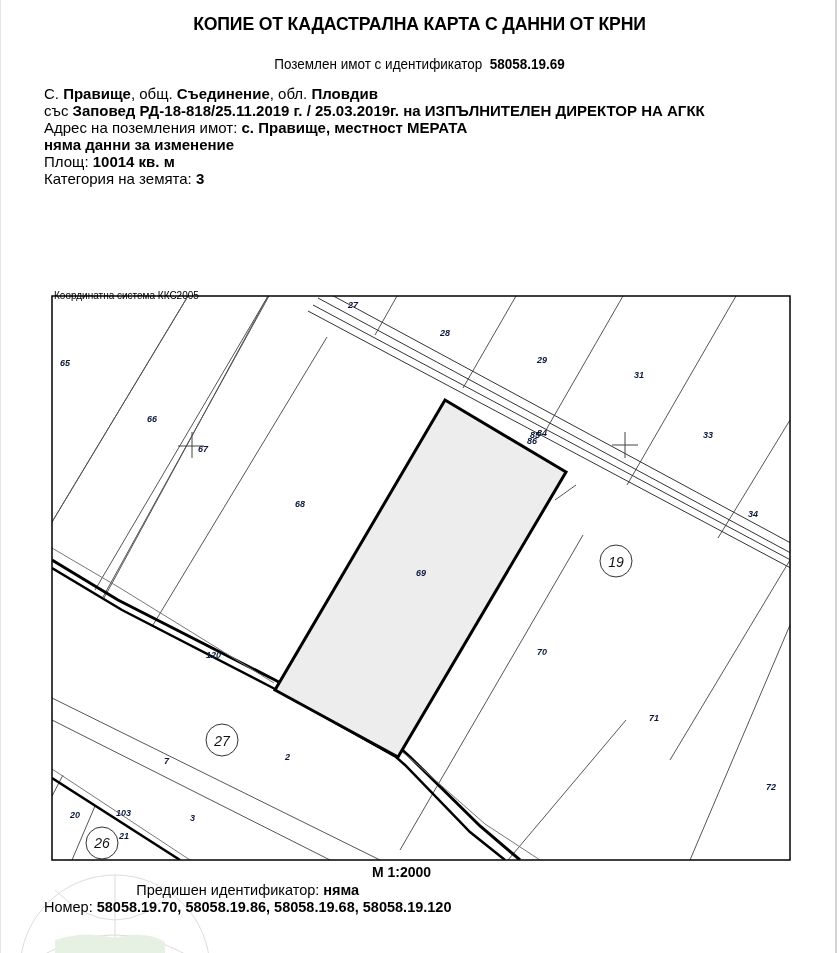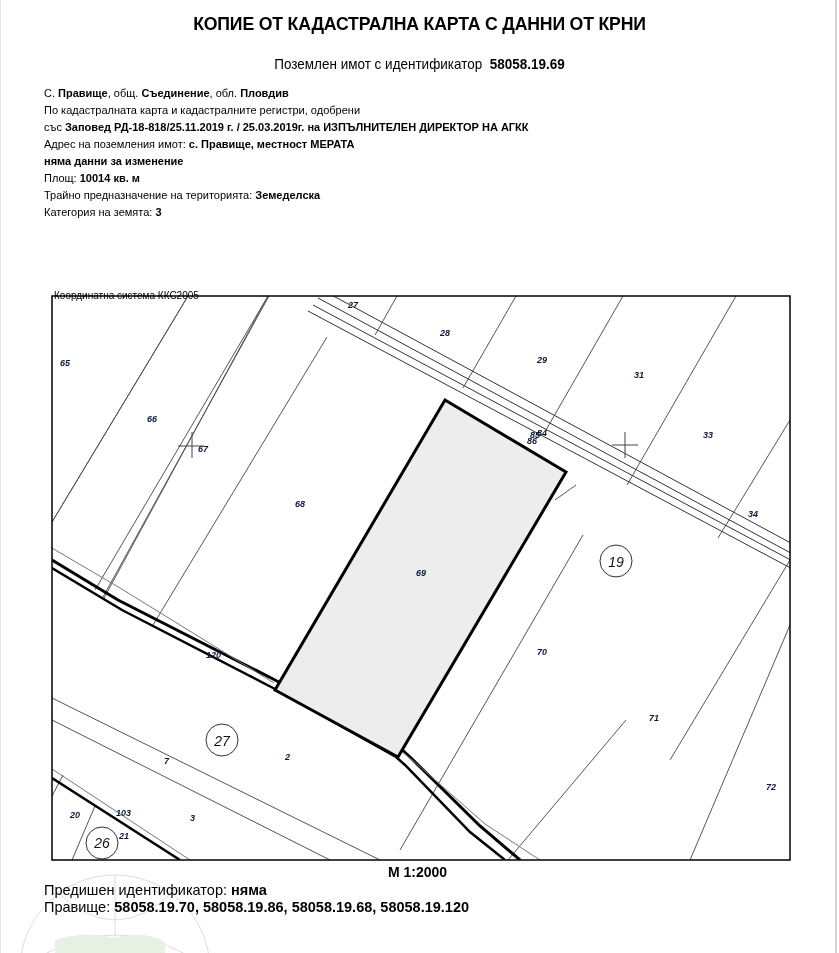--- a/index.html
+++ b/index.html
@@ -4,27 +4,27 @@
 <style>
   html, body { margin:0; padding:0; background:#ffffff; }
   body { width:839px; height:953px; position:relative; overflow:hidden;
          font-family:"Liberation Sans", sans-serif; color:#000; }
   .page-border-right { position:absolute; left:835px; top:0; width:2px; height:953px; background:#d4d4d4; }
   .page-border-left { position:absolute; left:0; top:0; width:1px; height:953px; background:#e6e6e6; }
   .title { position:absolute; left:0; width:839px; top:13px; text-align:center;
            font-size:19px; font-weight:bold; letter-spacing:-0.2px; transform:scaleX(0.93); transform-origin:center; }
   .subtitle { position:absolute; left:0; width:839px; top:56px; text-align:center; font-size:14.5px; transform:scaleX(0.93); }
   .subtitle b { font-weight:bold; }
-  .info { position:absolute; left:44px; top:85px; font-size:11px; line-height:17px; }
+  .info { position:absolute; left:44px; top:85px; font-size:15px; line-height:17px; }
   .info div { white-space:nowrap; }
   .coord { position:absolute; left:54px; top:290px; font-size:10px; }
   .map { position:absolute; left:0; top:0; }
-  .scale { position:absolute; left:388px; top:864px; font-size:14px; font-weight:bold; }
+  .scale { position:absolute; left:372px; top:864px; font-size:14px; font-weight:bold; }
   .footer { position:absolute; left:44px; top:882px; font-size:14.5px; line-height:17px; }
-  .footer div { white-space:nowrap; }
+  .footer div { white-space:nowrap;text-align:center; }
   .watermark { position:absolute; left:15px; top:860px; opacity:0.35; }
 </style>
 </head>
 <body>
 
 <div class="page-border-left"></div>
 <div class="page-border-right"></div>
 
 <div class="title">КОПИЕ ОТ КАДАСТРАЛНА КАРТА С ДАННИ ОТ КРНИ</div>
 
@@ -33,29 +33,27 @@
   &nbsp;<b>58058.19.69</b>
 </div>
 
 <div class="info">
   <div>
     <span>С.</span>
     <b>Правище</b><span>, общ.</span>
     <b>Съединение</b><span>, обл.</span>
     <b>Пловдив</b>
   </div>
-  <div>По кадастралната карта и кадастралните регистри, одобрени</div>
   <div>
     <span>със</span>
     <b>Заповед РД-18-818/25.11.2019 г. / 25.03.2019г. на ИЗПЪЛНИТЕЛЕН ДИРЕКТОР НА АГКК</b>
   </div>
   <div><span>Адрес на поземления имот:</span> <b>с. Правище, местност МЕРАТА</b></div>
   <div><b>няма данни за изменение</b></div>
   <div><span>Площ:</span> <b>10014 кв. м</b></div>
-  <div><span>Трайно предназначение на територията:</span> <b>Земеделска</b></div>
   <div><span>Категория на земята:</span> <b>3</b></div>
 </div>
 
 <div class="coord">Координатна система ККС2005</div>
 
 <svg class="map" width="839" height="953" viewBox="0 0 839 953">
   <defs>
     <clipPath id="mapclip">
         <rect x="52" y="296" width="738" height="564"></rect>
       </clipPath>
@@ -158,14 +156,14 @@
     <circle cx="100" cy="110" r="95"></circle>
     <path d="M5 110 Q100 40 195 110"></path>
     <path d="M40 30 Q100 90 160 30"></path>
     <line x1="100" y1="15" x2="100" y2="93"></line>
   </g>
   <path d="M40 80 Q70 70 100 78 Q130 70 150 82 L150 93 L40 93 Z" fill="#b8d6b0"></path>
 </svg>
 
 <div class="footer">
   <div><span>Предишен идентификатор:</span> <b>няма</b></div>
-  <div><span>Правище:</span> <b>58058.19.70, 58058.19.86, 58058.19.68, 58058.19.120</b></div>
+  <div><span>Номер:</span> <b>58058.19.70, 58058.19.86, 58058.19.68, 58058.19.120</b></div>
 </div>
 
 </body></html>

